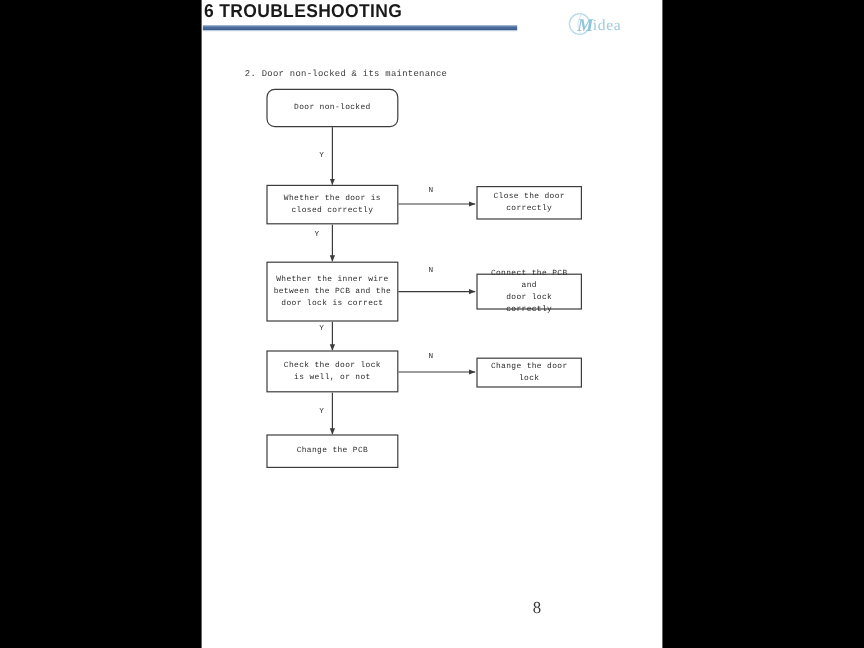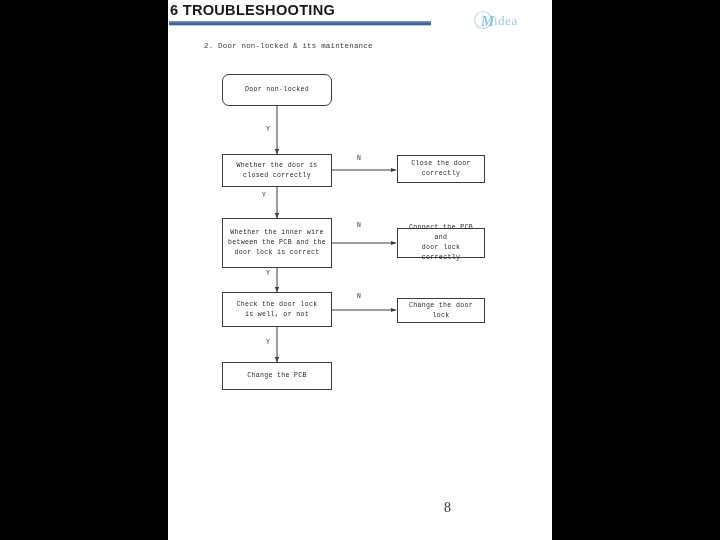--- a/index.html
+++ b/index.html
@@ -73,21 +73,21 @@
     top: 8px;
     width: 64px;
     height: 24px;
   }
   #logo svg { display:block; }
 
   
   #section-subtitle {
     position: absolute;
     left: 36px;
-    top: 42px;
+    top: 58px;
     font-family: "Liberation Mono", monospace;
     font-size: 7.4px;
     color: #3a3a3a;
     letter-spacing: 0.25px;
     white-space: nowrap;
   }
 
   
   #flow {
     position: absolute;

